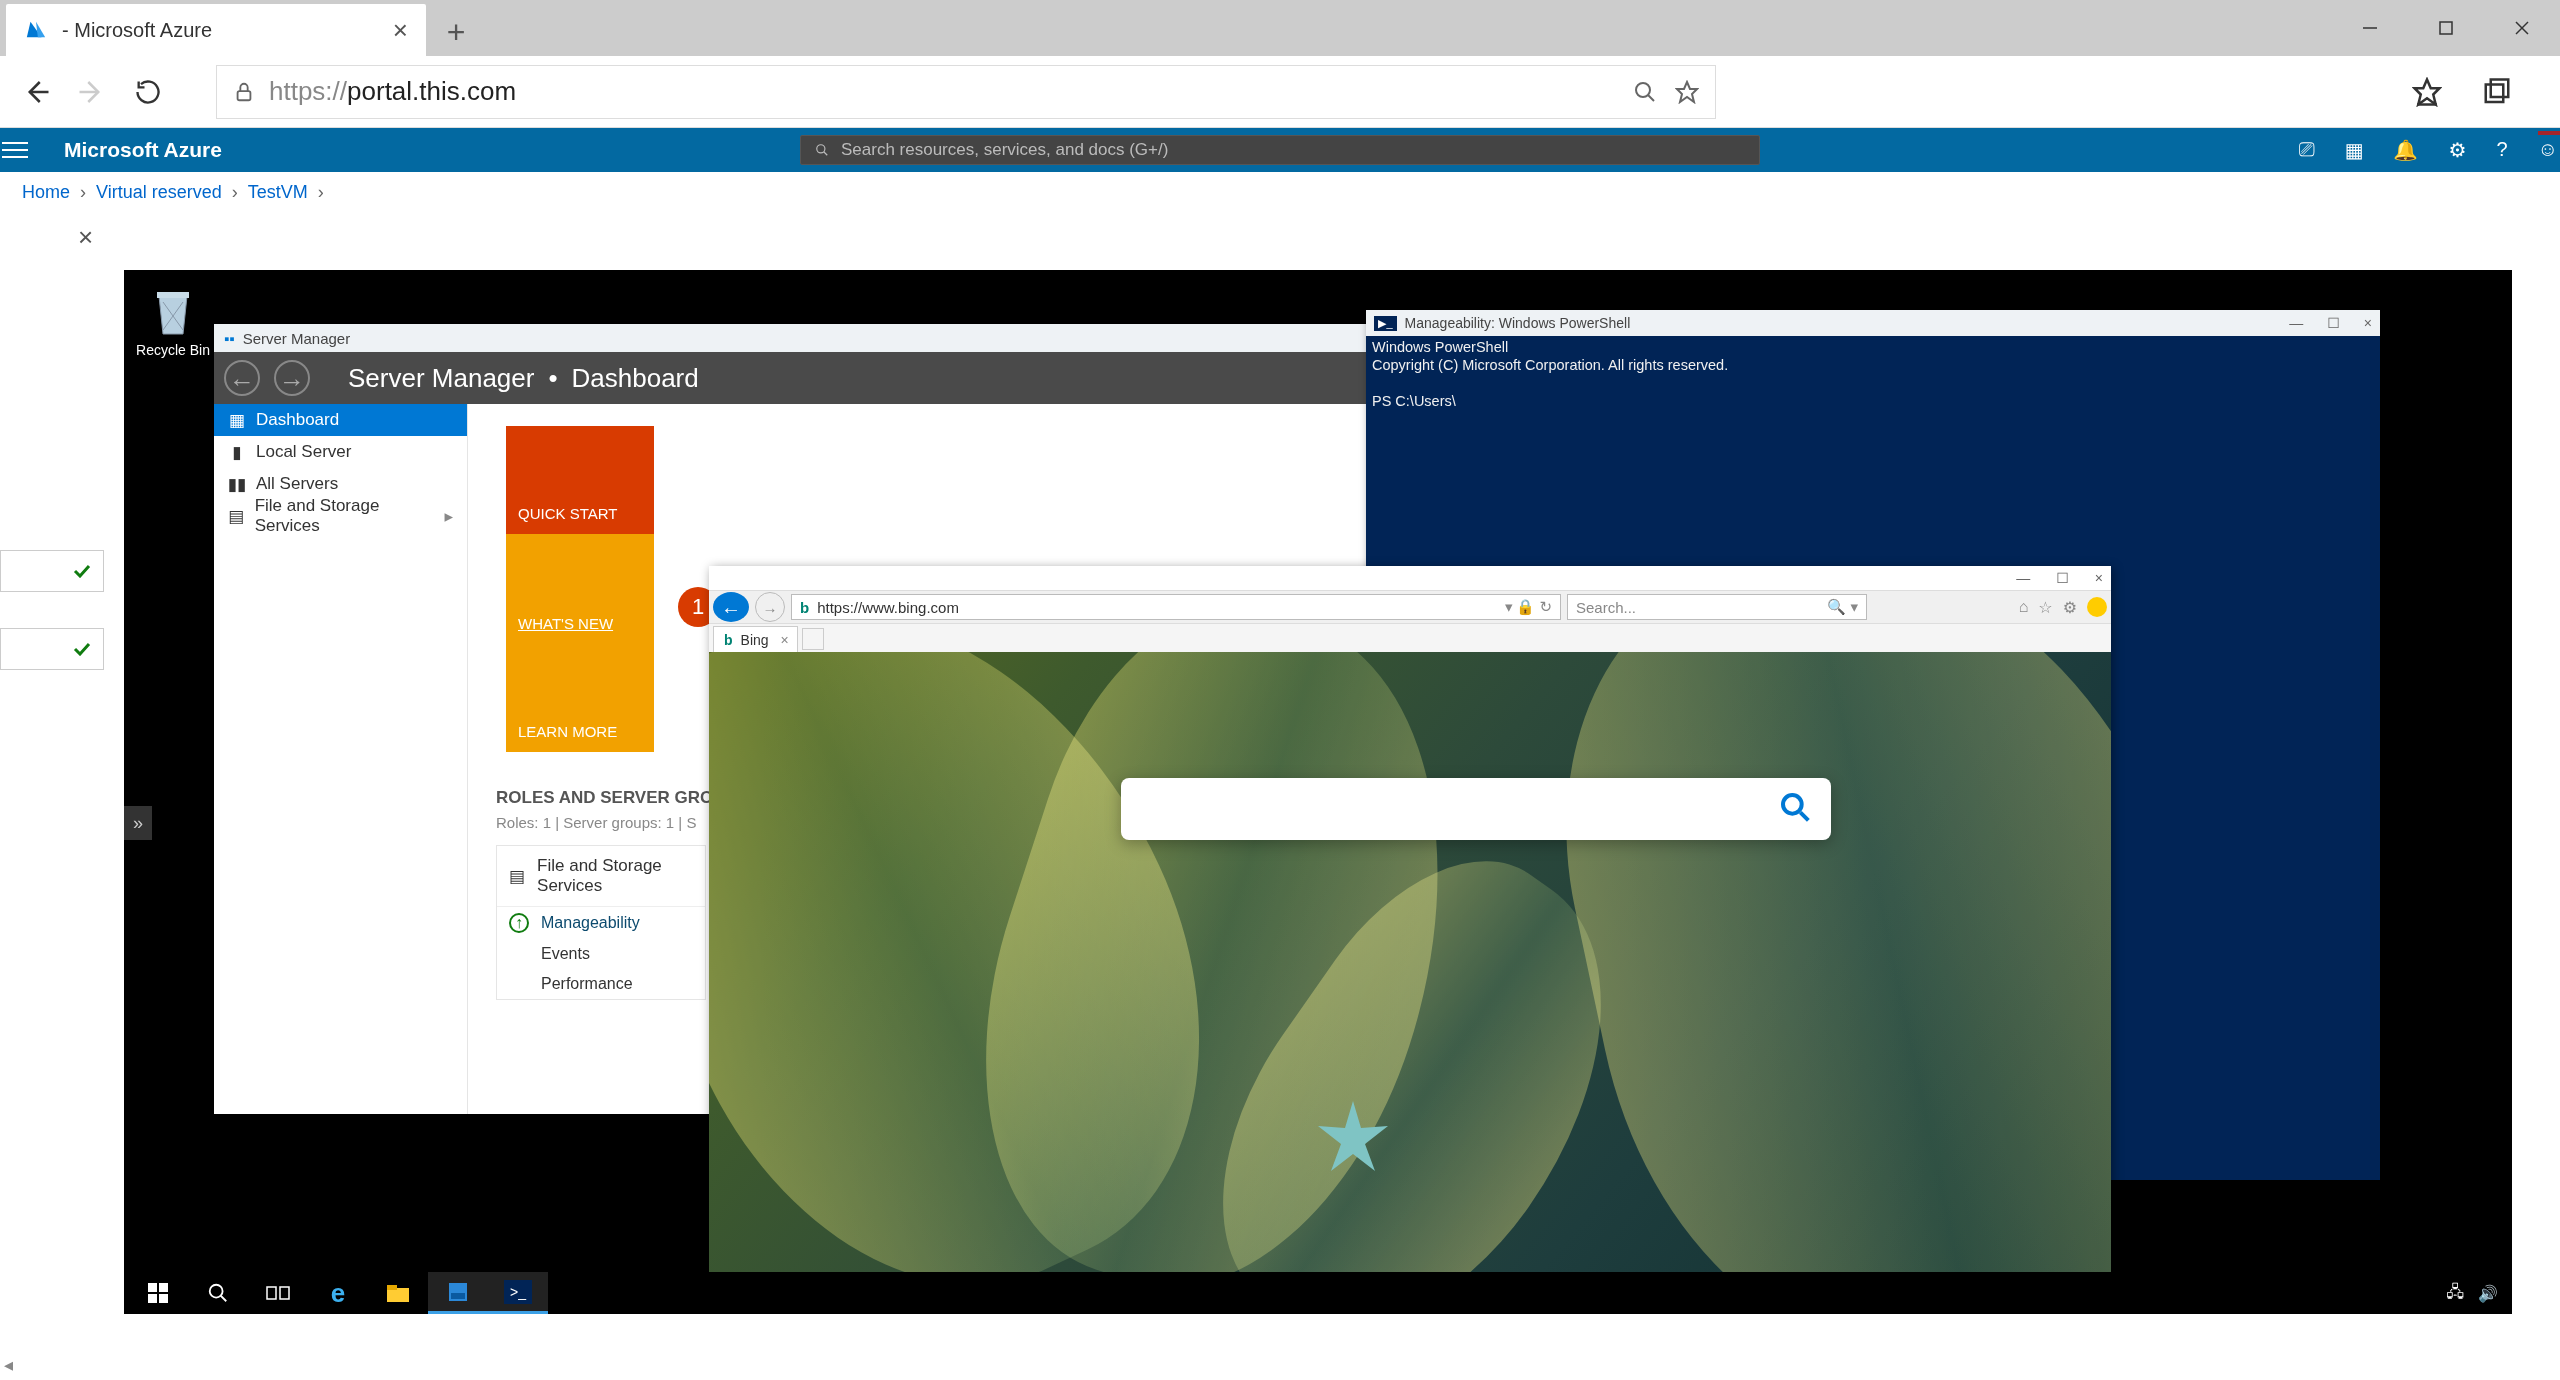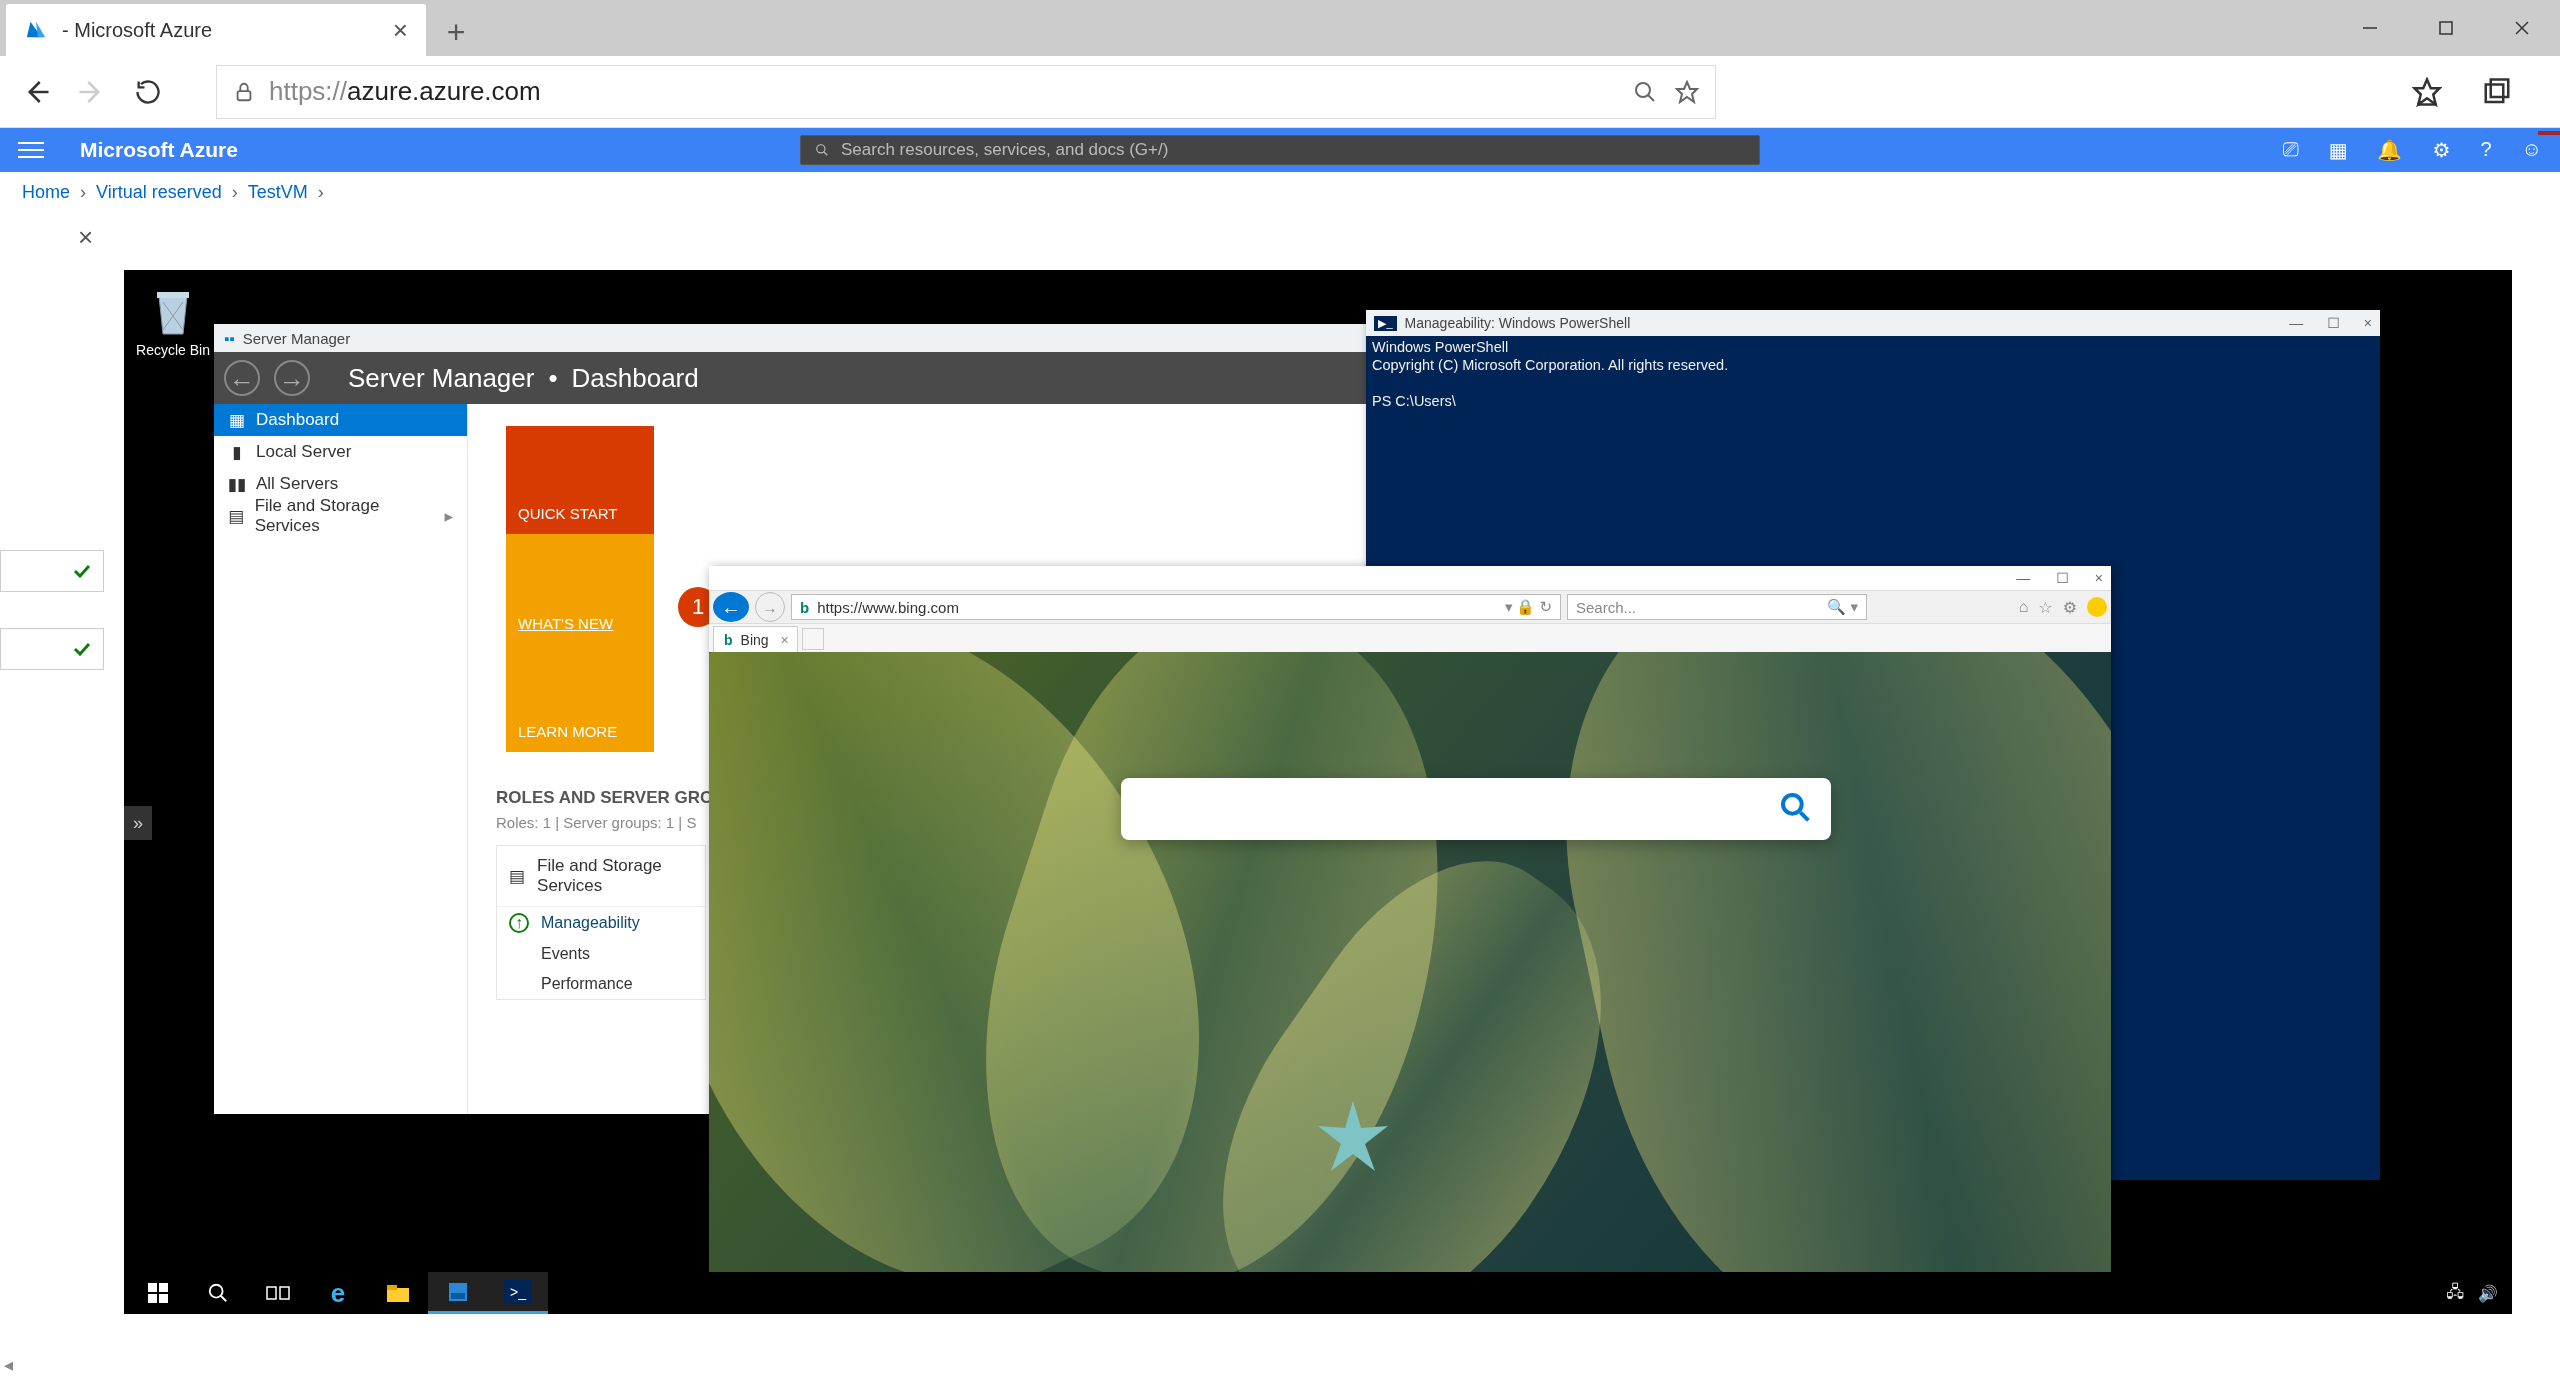--- a/index.html
+++ b/index.html
@@ -16,21 +16,21 @@
 .win-controls svg { stroke:#333; fill:none; }
 
 .edge-toolbar { height: 72px; background: #fff; display:flex; align-items:center; padding: 0 8px; border-bottom: 1px solid #ddd; }
 .edge-toolbar .nav-btn { width:56px; height:56px; display:flex; align-items:center; justify-content:center; color:#333; }
 .edge-toolbar .nav-btn.disabled { color:#bbb; }
 .addr-bar { flex: 0 0 1500px; height: 54px; border: 1px solid #ddd; margin-left: 40px; display:flex; align-items:center; padding: 0 16px; font-size: 26px; color:#222; }
 .addr-icons-right { margin-left:auto; display:flex; gap:18px; color:#666; }
 .edge-right { margin-left:auto; display:flex; gap:40px; padding-right: 40px; color:#444; }
 
 
-.azure-header { height: 44px; background: #3b82f6; color:#fff; display:flex; align-items:center; padding: 0 18px; font-size: 20px; position:relative; }
+.azure-header { height: 44px; background: #0369a1; color:#fff; display:flex; align-items:center; padding: 0 2px; font-size: 20px; position:relative; }
 .ham { width:26px; display:flex; flex-direction:column; gap:5px; margin-right: 36px;}
 .ham span{height:2px; background:#fff;}
 .azure-title { font-weight:600; font-size:21px; }
 .az-search { position:absolute; left:50%; transform:translateX(-50%); width: 960px; height: 30px; background: #444; border:1px solid #555; border-radius:2px; display:flex; align-items:center; padding:0 14px; color:#bbb; font-size:17px; gap:12px;}
 .az-icons { margin-left:auto; display:flex; gap:30px; font-size:20px; color:#fff; }
 .red-bar { position:absolute; right:0; top:3px; width:22px; height:4px; background:#a4262c;}
 
 .breadcrumb { height: 40px; background:#fff; display:flex; align-items:center; padding: 0 22px; font-size:18px; color:#0066cc; gap:10px; }
 .breadcrumb .chev { color:#666; }
 .close-blade { position:absolute; left:78px; top:222px; font-size:26px; color:#555; }
@@ -163,21 +163,21 @@
         <path d="M3 12a9 9 0 1 0 3-6.7"></path>
         <polyline points="4,3 4,8 9,8"></polyline>
       </svg>
     </div>
   <div class="addr-bar">
     <svg width="22" height="22" viewBox="0 0 24 24" fill="none" stroke="#666" stroke-width="2" style="margin-right:14px">
         <rect x="5" y="11" width="14" height="10" rx="2"></rect>
         <path d="M8 11V7a4 4 0 0 1 8 0v4"></path>
       </svg>
     <span style="color:#888">https://</span>
-      <span>azure.azure.com</span>
+      <span>portal.this.com</span>
     <div class="addr-icons-right">
       <svg width="24" height="24" viewBox="0 0 24 24" fill="none" stroke="#666" stroke-width="2">
           <circle cx="10" cy="10" r="7"></circle>
           <line x1="15" y1="15" x2="21" y2="21"></line>
         </svg>
       <svg width="24" height="24" viewBox="0 0 24 24" fill="none" stroke="#666" stroke-width="2">
           <polygon points="12,2 15,9 22,9 17,14 19,22 12,17 5,22 7,14 2,9 9,9"></polygon>
         </svg>
     </div>
   </div>

